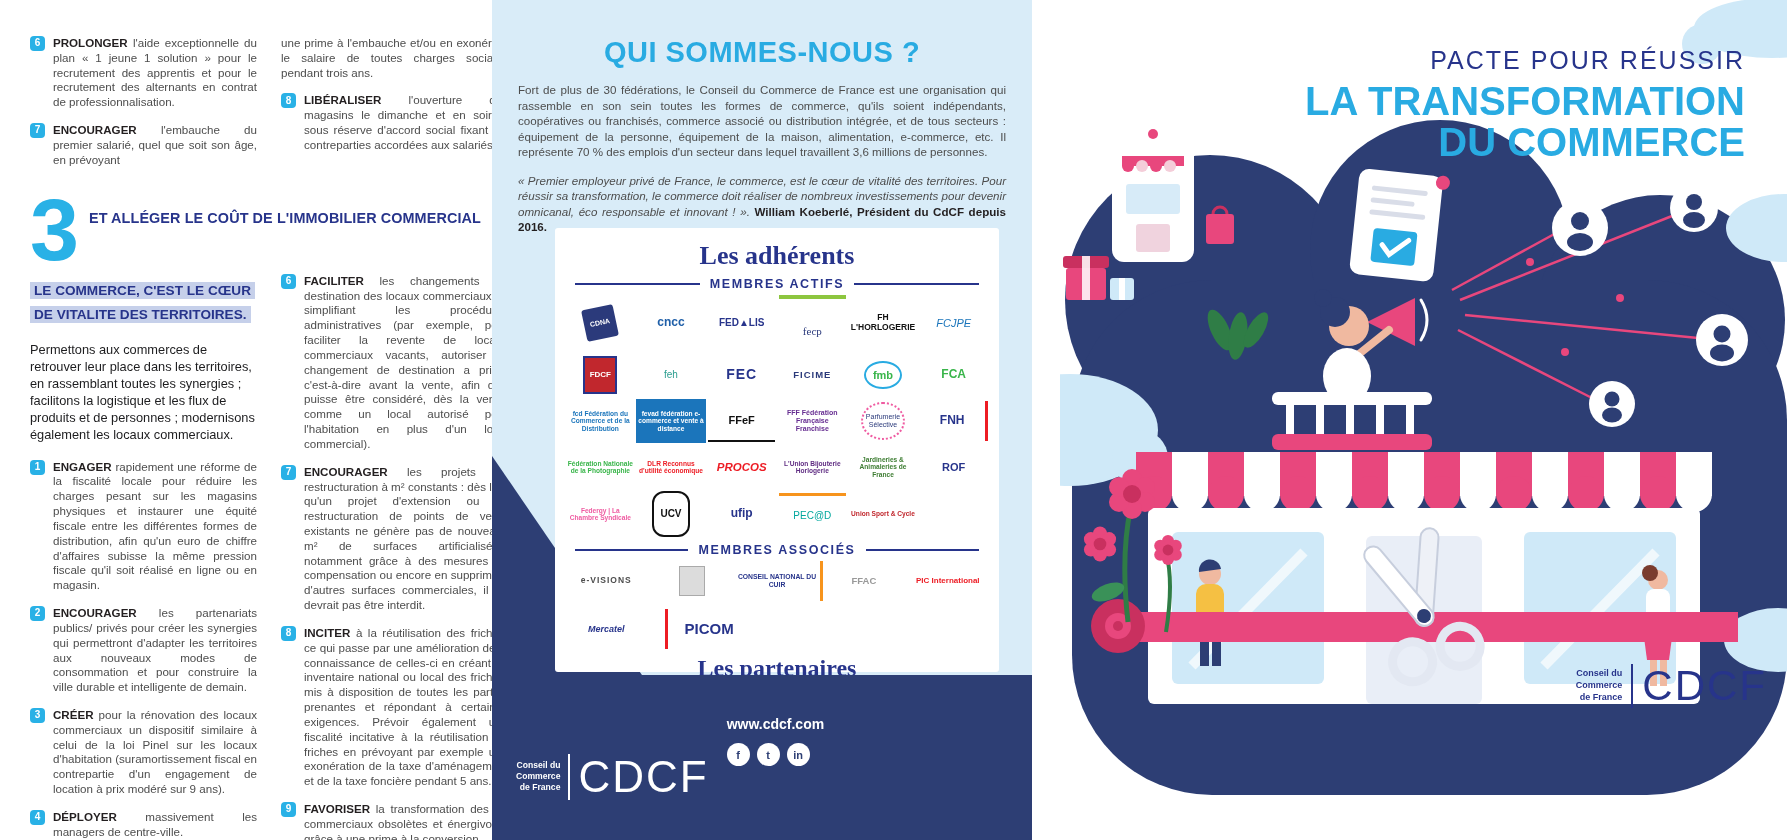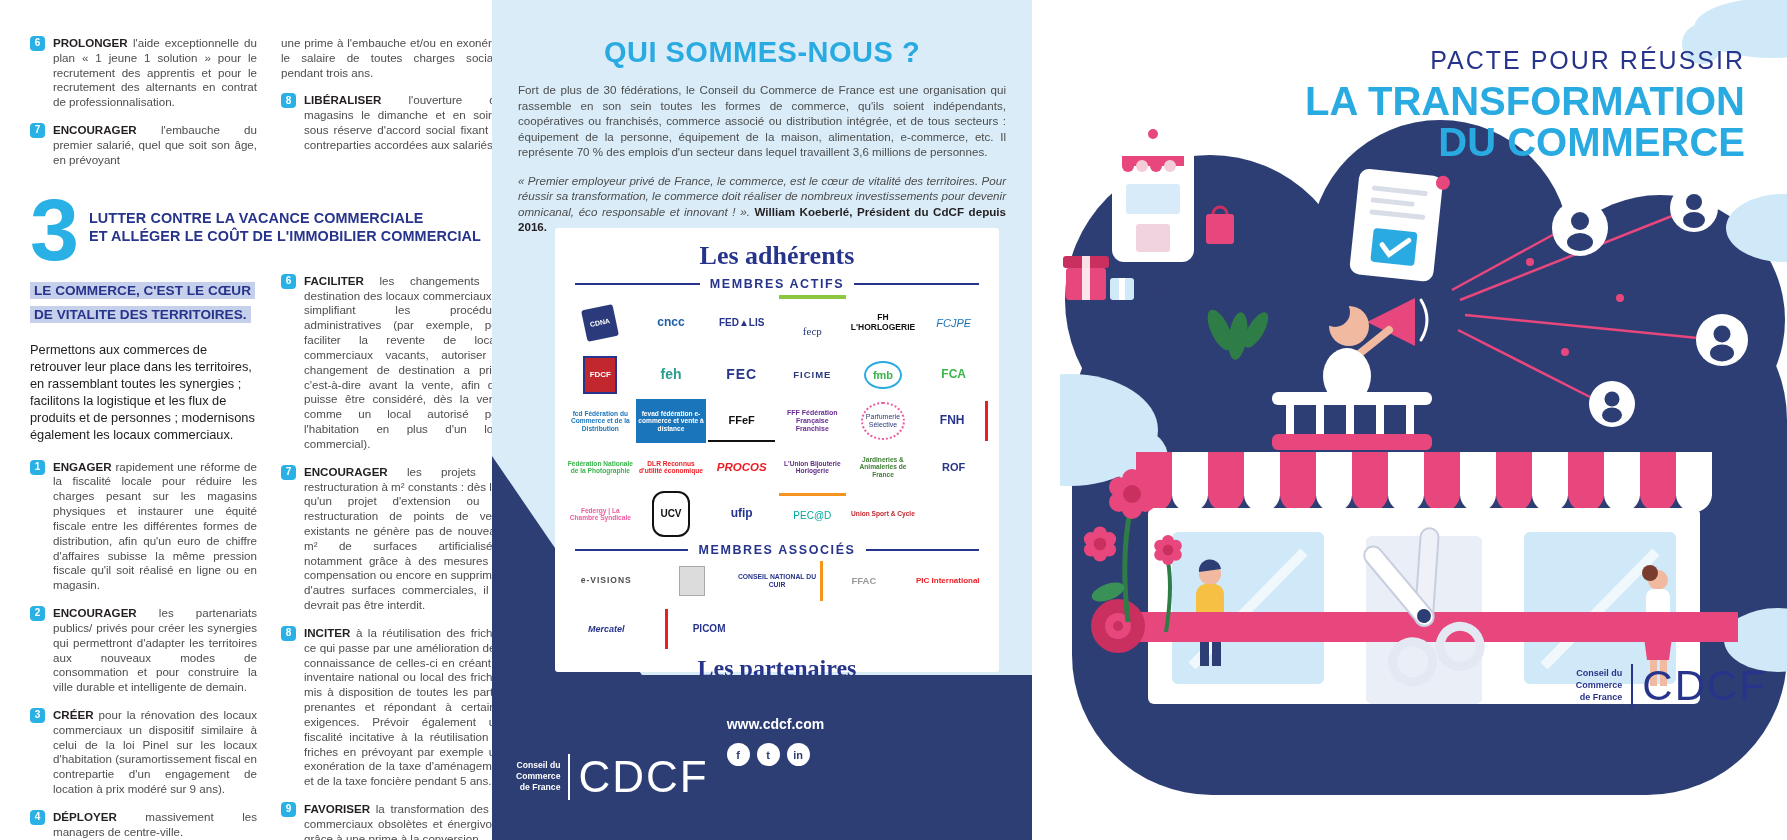--- a/index.html
+++ b/index.html
@@ -104,21 +104,20 @@
           <span class="badge">8</span>
           <span class="kw">LIBÉRALISER</span>
           <span>l'ouverture des magasins le dimanche et en soirée, sous réserve d'accord social fixant les contreparties accordées aux salariés.</span>
         </div>
       </div>
     </div>
 
     <div class="sec">
       <div class="sec-num">3</div>
       <div class="sec-title">
-        <div>LUTTER CONTRE LA VACANCE COMMERCIALE</div>
         <div>ET ALLÉGER LE COÛT DE L'IMMOBILIER COMMERCIAL</div>
       </div>
     </div>
 
     <div class="cols">
       <div class="col">
         <div class="hl-wrap"><span class="hl">LE COMMERCE, C'EST LE CŒUR DE VITALITE DES TERRITOIRES.</span></div>
         <p class="intro">Permettons aux commerces de retrouver leur place dans les territoires, en rassemblant toutes les synergies ; facilitons la logistique et les flux de produits et de personnes ; modernisons également les locaux commerciaux.</p>
 
         <div class="item">
@@ -183,21 +182,21 @@
 
     <div class="grid6">
       <span class="lg" style="background:#2b3a7b;color:#fff;width:32px;min-height:32px;font-size:7px;font-weight:700;transform:rotate(-12deg);border-radius:3px;">CDNA</span>
       <span class="lg" style="color:#1f5fa8;font-weight:800;font-size:12px;">cncc</span>
       <span class="lg" style="color:#27348b;font-weight:700;font-size:10px;">FED▲LIS</span>
       <span class="lg" style="color:#2b3a7b;font-family:'Liberation Serif',serif;font-size:11px;border-top:4px solid #8dc63f;padding-top:12px;">fecp</span>
       <span class="lg" style="color:#111;font-weight:800;font-size:8.5px;">FH L'HORLOGERIE</span>
       <span class="lg" style="color:#1b75bb;font-style:italic;font-weight:400;font-size:11px;">FCJPE</span>
 
       <span class="lg" style="background:#c1272d;border:2px solid #27348b;color:#fff;width:30px;min-height:34px;font-size:8px;font-weight:700;">FDCF</span>
-      <span class="lg" style="color:#2a9d8f;font-size:14px;font-weight:700;">feh</span>
+      <span class="lg" style="color:#2a9d8f;font-size:10px;font-weight:400;">feh</span>
       <span class="lg" style="color:#27348b;font-weight:900;font-size:14px;letter-spacing:1px;">FEC</span>
       <span class="lg" style="color:#2b3a7b;font-weight:700;font-size:9.5px;letter-spacing:1px;">FICIME</span>
       <span class="lg" style="color:#39b54a;font-weight:800;font-size:11px;border:2px solid #29abe2;border-radius:50%;width:34px;min-height:24px;">fmb</span>
       <span class="lg" style="color:#39b54a;font-weight:900;font-size:12px;">FCA</span>
 
       <span class="lg" style="color:#1b75bb;font-size:6.6px;font-weight:700;">fcd Fédération du Commerce et de la Distribution</span>
       <span class="lg" style="background:#1b75bb;color:#fff;font-size:6.6px;font-weight:700;padding:2px;">fevad fédération e-commerce et vente à distance</span>
       <span class="lg" style="color:#111;font-weight:800;font-size:11px;border-bottom:2px solid #111;">FFeF</span>
       <span class="lg" style="color:#662d91;font-weight:800;font-size:7px;">FFF Fédération Française Franchise</span>
       <span class="lg" style="color:#2b3a7b;font-size:7px;border:2px dotted #ef5ba1;border-radius:50%;width:40px;min-height:34px;">Parfumerie Sélective</span>
@@ -218,21 +217,21 @@
     </div>
 
     <div class="rule-label">MEMBRES ASSOCIÉS</div>
     <div class="grid7">
       <span class="lg" style="color:#4d4d4d;font-weight:800;letter-spacing:1px;font-size:8.5px;">e-VISIONS</span>
       <span class="lg engraving" style="background:#dcdcdc;width:24px;min-height:28px;border:1px solid #aaa;"></span>
       <span class="lg" style="color:#27348b;font-weight:800;font-size:6.8px;">CONSEIL NATIONAL DU CUIR</span>
       <span class="lg" style="color:#999;font-weight:800;font-size:9.5px;border-left:3px solid #f7941d;">FFAC</span>
       <span class="lg" style="color:#ed1c24;font-weight:900;font-size:8px;">PIC International</span>
       <span class="lg" style="color:#27348b;font-weight:800;font-style:italic;font-size:9px;">Mercatel</span>
-      <span class="lg" style="color:#27348b;font-weight:900;font-size:10px;border-left:3px solid #ed1c24;margin-left:32px;">PICOM</span>
+      <span class="lg" style="color:#27348b;font-weight:900;font-size:15px;border-left:3px solid #ed1c24;margin-left:32px;">PICOM</span>
     </div>
 
     <div class="part-title">Les partenaires</div>
     <div class="partners">
       <div class="partner">
         <span class="ag2r-diamond">
             <i class="ag2r-b"></i>
             <i class="ag2r-c"></i>
           </span>
         <span style="color:#5e4633;font-weight:800;font-size:11.5px;">AG2R LA MONDIALE</span>

